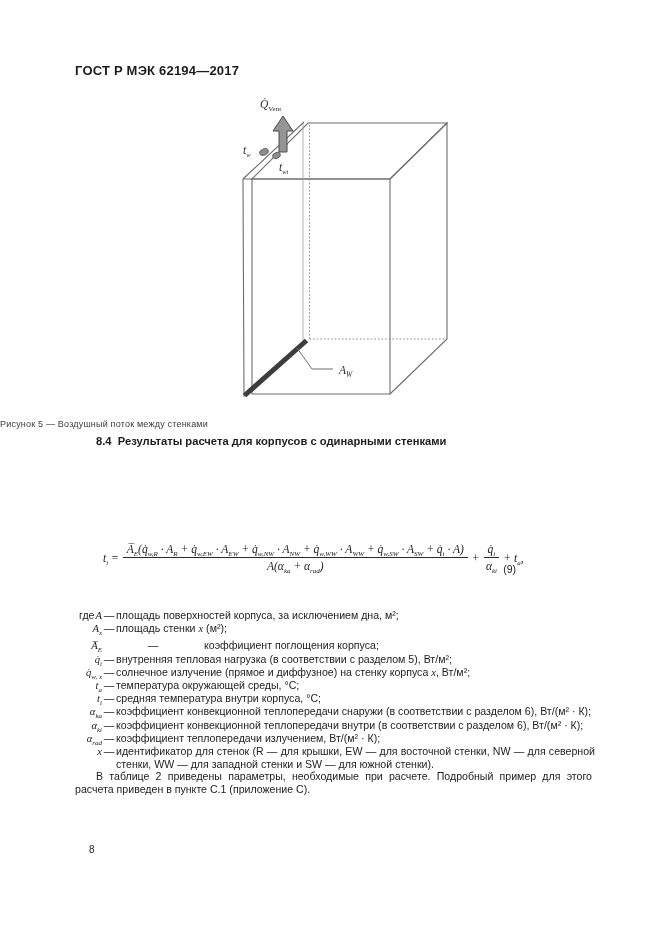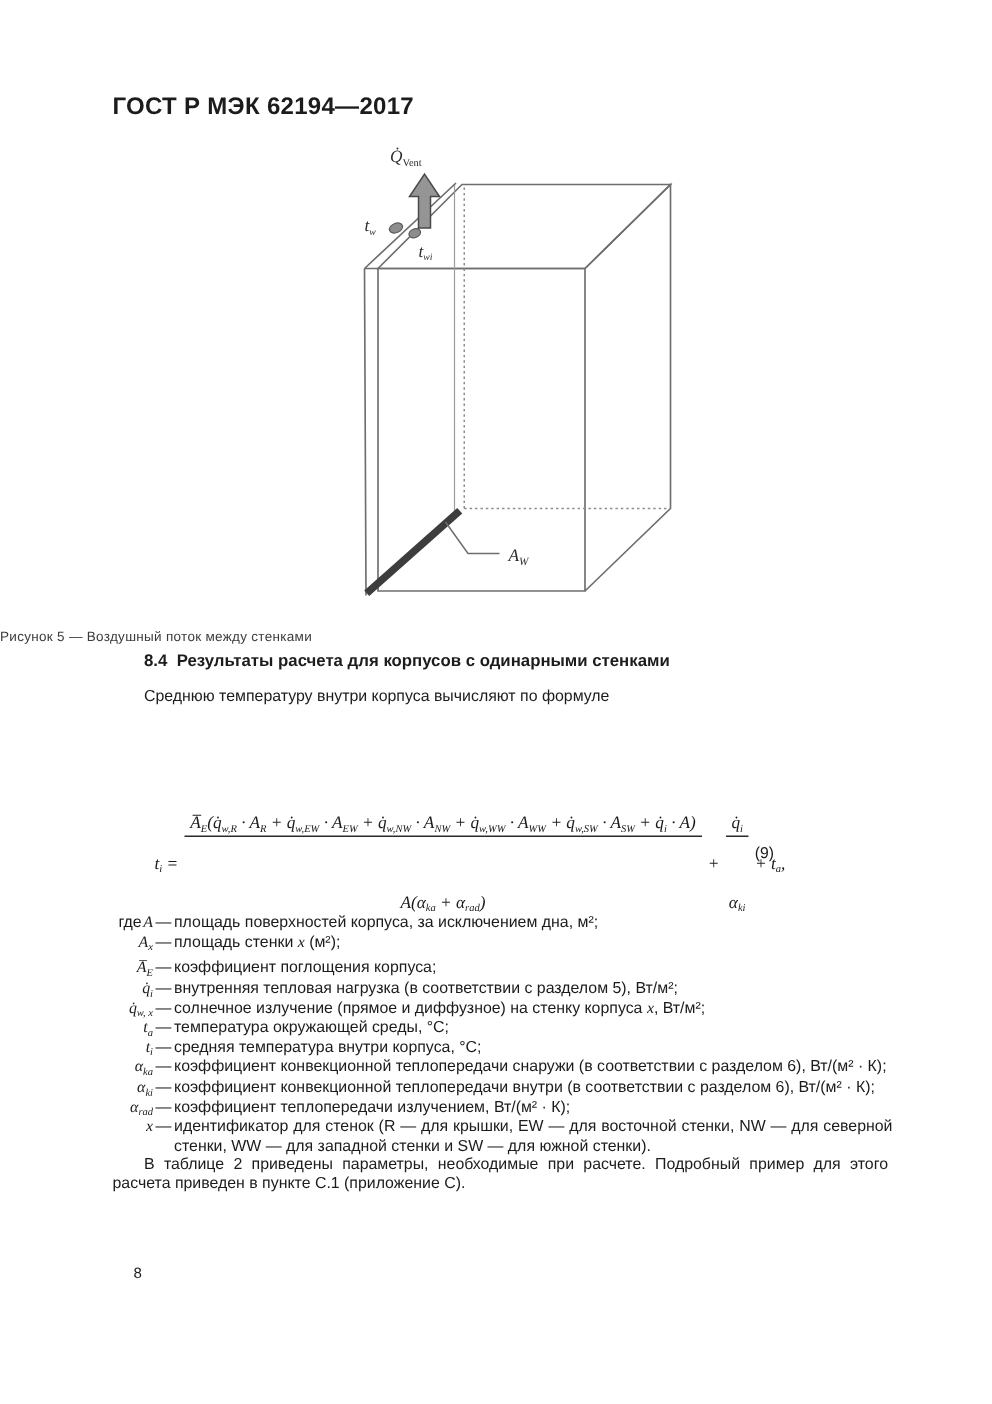--- a/index.html
+++ b/index.html
@@ -3,21 +3,21 @@
 <meta charset="utf-8">
 <style>
   html,body{margin:0;padding:0;}
   body{
     width:661px;height:936px;background:#ffffff;position:relative;
     font-family:"Liberation Sans",sans-serif;color:#1c1c1c;
     -webkit-font-smoothing:antialiased;
   }
   .doc-header{
     position:absolute;left:75px;top:63px;
-    font-size:16px;font-weight:bold;letter-spacing:.2px;white-space:nowrap;
+    font-size:13px;font-weight:bold;letter-spacing:.2px;white-space:nowrap;
   }
   .figure-svg{position:absolute;left:0;top:0;pointer-events:none;}
   .figure-caption{
     position:absolute;left:0;top:419px;width:661px;text-align:left;
     font-size:9px;color:#3c3c3c;letter-spacing:.2px;
   }
   .section-heading{
     position:absolute;left:96px;top:435px;width:500px;
     font-size:11.2px;font-weight:bold;white-space:nowrap;
   }
@@ -30,33 +30,33 @@
   .ri{font-style:italic;font-family:"Liberation Serif",serif;}
   sub{font-size:7px;line-height:0;vertical-align:-2.5px;}
 
   
   #formula-block{position:absolute;left:75px;top:543px;width:517px;height:56px;}
   .formula-center{
     display:flex;align-items:center;gap:4px;padding-left:28px;
     font-family:"Liberation Serif",serif;font-style:italic;
     font-size:11.5px;color:#1c1c1c;white-space:nowrap;
   }
-  .frac{display:inline-flex;flex-direction:column;align-items:center;gap:36px;}
+  .frac{display:inline-flex;flex-direction:column;align-items:center;}
   .frac .num{padding:0 4px 2px;border-bottom:1px solid #2a2a2a;white-space:nowrap;}
   .frac .den{padding-top:2px;white-space:nowrap;}
   .f-op,.f-tail{white-space:pre;}
   .f-number{
     position:absolute;right:76px;top:20px;
     font-family:"Liberation Sans",sans-serif;font-style:normal;font-size:10.5px;
   }
 
   
   #where-list{position:absolute;left:75px;top:609px;width:520px;font-size:10.6px;line-height:13.2px;}
   .w-row{display:flex;position:relative;}
-  .w-row.gap{margin-top:4px;}
+  .w-row.gap{margin-top:4px;gap:44px;}
   .w-prefix{position:absolute;left:4px;top:0;}
   .w-sym{
     flex:none;width:27px;text-align:right;white-space:nowrap;
     font-family:"Liberation Serif",serif;font-style:italic;
   }
   .w-dash{flex:none;width:14px;text-align:center;}
   .w-desc{flex:1;text-align:justify;}
 
   #closing-paragraph{top:770px;}
   .page-number{position:absolute;left:89px;top:844px;font-size:10px;}
@@ -90,21 +90,20 @@
   <text x="243" y="154" class="svgvar" font-size="10"><tspan>t</tspan><tspan dy="2.5" font-size="6.5">w</tspan></text>
   <text x="279" y="171" class="svgvar" font-size="10"><tspan>t</tspan><tspan dy="2.5" font-size="6.5">wi</tspan></text>
   <text x="339" y="374" class="svgvar"><tspan>A</tspan><tspan dy="2.5" font-size="7.5">W</tspan></text>
 </svg>
 
 <div class="figure-caption">Рисунок 5 — Воздушный поток между стенками</div>
 
 <div class="section-heading">8.4&nbsp; Результаты расчета для корпусов с одинарными стенками</div>
 
 <div id="paragraphs" class="body-text">
-  <p class="para"><span>Среднюю температуру внутри корпуса вычисляют по формуле</span></p>
 </div>
 
 <div id="formula-block">
   <div class="formula-center">
     <span class="f-lhs"><span>t</span><sub>i</sub><span> =</span></span>
     <span class="frac">
       <span class="num"><span>A̅</span><sub>E</sub><span>(q̇</span><sub>w,R</sub><span> · A</span><sub>R</sub><span> + q̇</span><sub>w,EW</sub><span> · A</span><sub>EW</sub><span> + q̇</span><sub>w,NW</sub><span> · A</span><sub>NW</sub><span> + q̇</span><sub>w,WW</sub><span> · A</span><sub>WW</sub><span> + q̇</span><sub>w,SW</sub><span> · A</span><sub>SW</sub><span> + q̇</span><sub>i</sub><span> · A)</span></span>
       <span class="den"><span>A(α</span><sub>ka</sub><span> + α</span><sub>rad</sub><span>)</span></span>
     </span>
     <span class="f-op">+</span>

